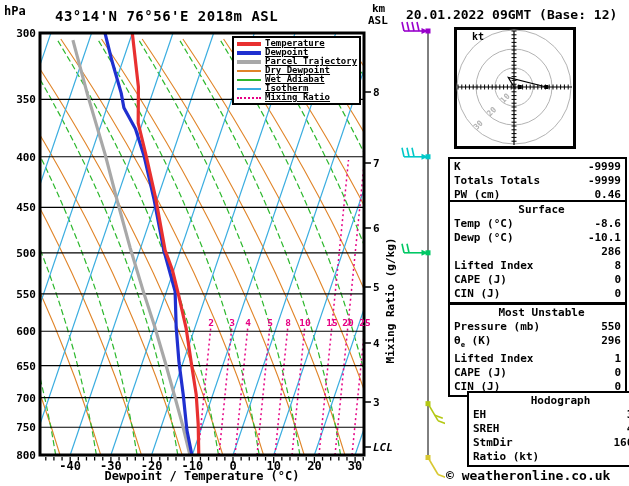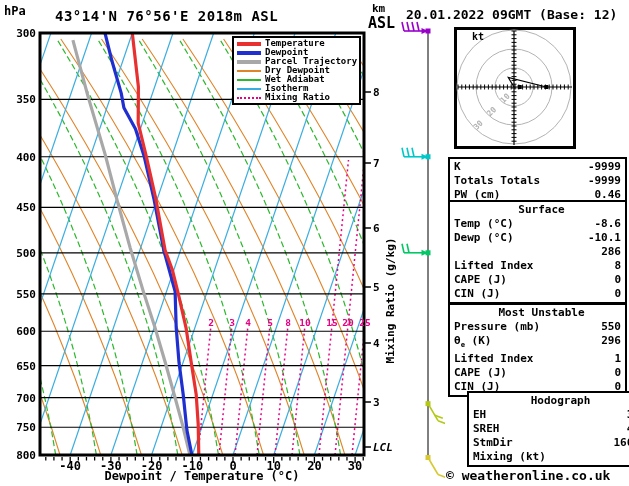--- a/index.html
+++ b/index.html
@@ -3,30 +3,30 @@
 <meta charset="utf-8">
 <style>
   html,body{margin:0;padding:0;background:#fff;}
   .screen{position:relative;width:629px;height:486px;background:#fff;overflow:hidden;
           font-family:"DejaVu Sans Mono",monospace;color:#000;}
   .abs{position:absolute;white-space:nowrap;}
   #station-title{left:55px;top:8px;font-size:14px;font-weight:bold;letter-spacing:.5px;}
   #datetime-label{left:406px;top:7px;font-size:13px;font-weight:bold;}
   #hpa-unit{left:4px;top:4px;font-size:12px;font-weight:bold;}
   #km-unit{left:372px;top:2px;font-size:11px;font-weight:bold;}
-  #asl-unit{left:368px;top:14px;font-size:15px;font-weight:bold;}
+  #asl-unit{left:368px;top:14px;font-size:11px;font-weight:bold;}
   #xaxis-title{left:40px;top:469px;width:324px;text-align:center;font-size:12px;font-weight:bold;}
   #mixing-axis-title{left:320px;top:294px;width:140px;text-align:center;transform:rotate(-90deg);
      font-size:11px;font-weight:bold;}
   #lcl-label{left:373px;top:441px;font-size:11px;font-weight:bold;font-style:italic;}
   #hodo-kt{left:472px;top:31px;font-size:10px;font-weight:bold;}
   #copyright{left:446px;top:468px;font-size:13px;font-weight:bold;}
   #legend{left:232px;top:36px;width:129px;height:69px;border:2px solid #000;background:#fff;
      display:flex;flex-direction:column;justify-content:space-around;padding:1px 0;box-sizing:border-box;}
-  .legend-row{display:flex;align-items:center;height:9px;}
+  .legend-row{display:flex;align-items:center;height:9px;text-decoration:underline;}
   .legend-swatch{width:24px;margin-left:3px;flex:none;}
   .legend-label{font-size:9px;font-weight:bold;margin-left:4px;line-height:9px;}
   .info-box{position:absolute;left:448px;width:179px;border:2px solid #000;background:#fff;
      box-sizing:border-box;padding:1px 0;}
   .info-title{text-align:center;font-size:11px;font-weight:bold;line-height:14px;padding-left:8px;}
   .info-row{display:flex;font-size:11px;font-weight:bold;line-height:14px;padding:0 4px;}
   .info-label{width:100px;flex:none;}
   .info-value{flex:1;text-align:right;}
   sub{font-size:.65em;}
   svg{position:absolute;left:0;top:0;}
@@ -440,17 +440,17 @@
       </div>
       <div class="info-row">
         <span class="info-label">SREH</span>
         <span class="info-value">43</span>
       </div>
       <div class="info-row">
         <span class="info-label">StmDir</span>
         <span class="info-value">166°</span>
       </div>
       <div class="info-row">
-        <span class="info-label">Mixing (kt)</span>
+        <span class="info-label">Ratio (kt)</span>
         <span class="info-value">6</span>
       </div>
     </div>
   </div>
 
 </body></html>

